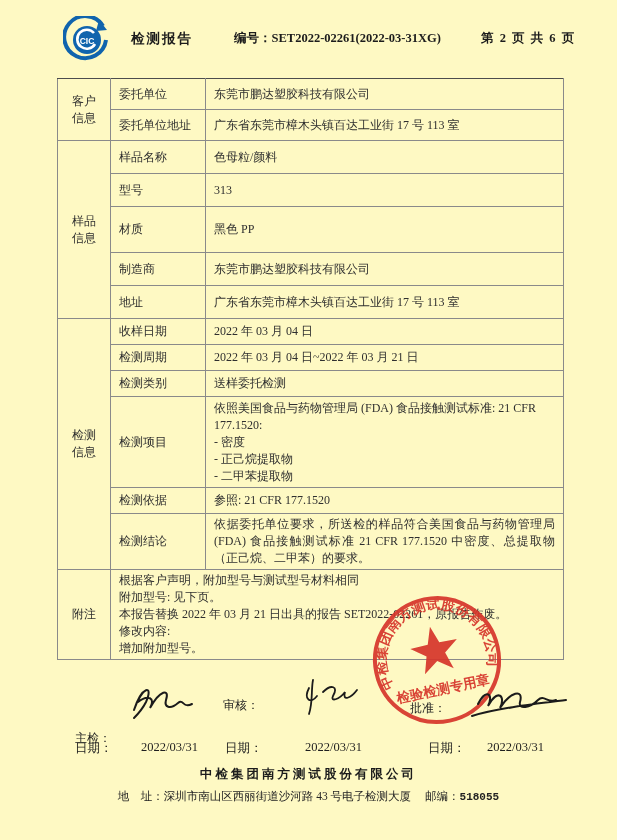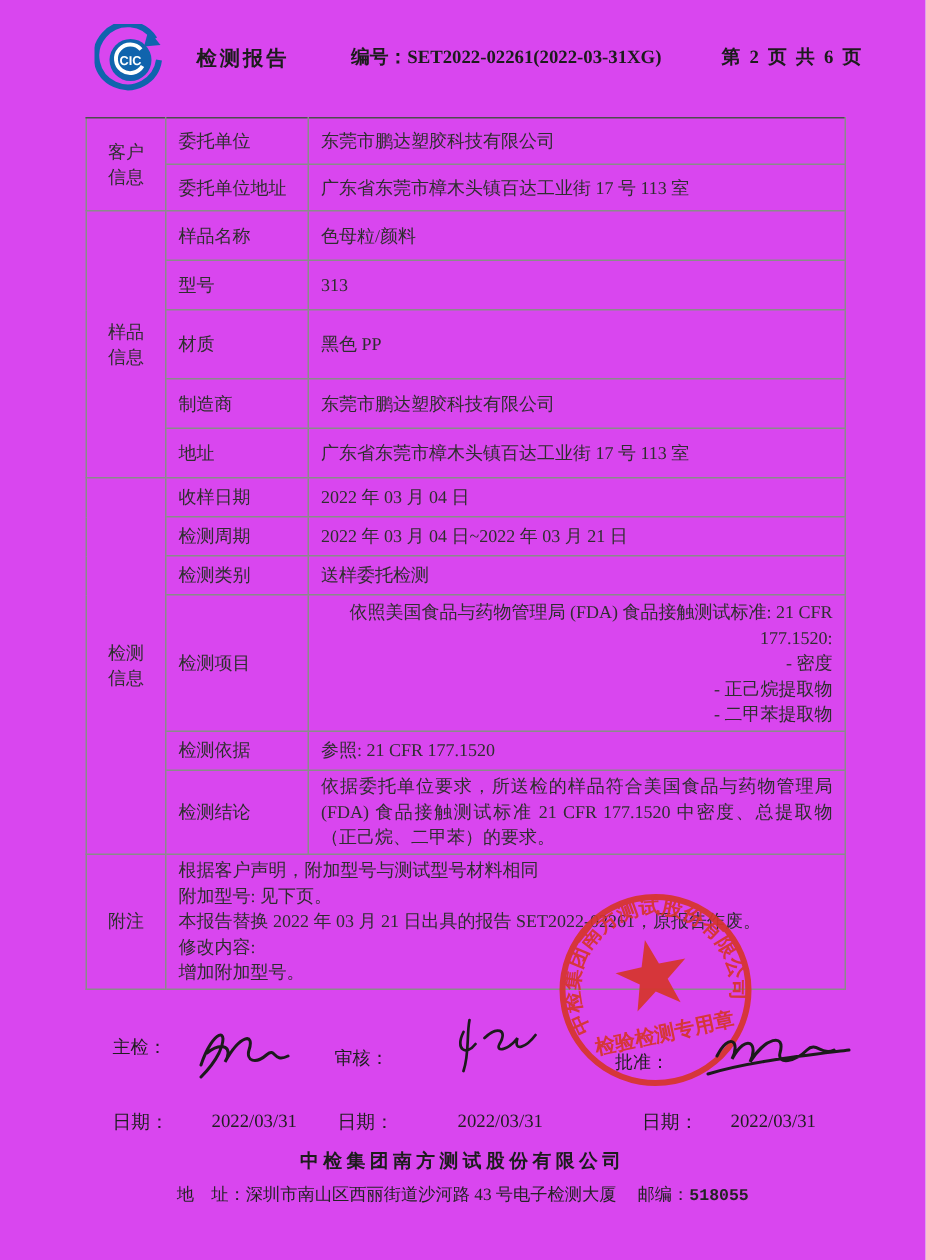--- a/index.html
+++ b/index.html
@@ -1,19 +1,19 @@
 <!DOCTYPE html>
 <html><head>
 <meta charset="utf-8">
 <style>
   * { margin:0; padding:0; box-sizing:border-box; }
   html,body { background:#e8e8e8; }
   #page {
     position:relative; width:617px; height:840px; margin:0 auto;
-    background:#d946ef; overflow:hidden;
+    background:#fef9c3; overflow:hidden;
     font-family:"Liberation Serif", serif;
     color:#2f2f2f;
   }
   
   .hdr-title   { position:absolute; left:131px; top:30px; font-size:13.5px; font-weight:bold; color:#1c1c1c; letter-spacing:2px; }
   .hdr-no      { position:absolute; left:234px; top:30px; font-size:12.5px; font-weight:bold; color:#1c1c1c; }
   .hdr-page    { position:absolute; left:467px; top:30px; font-size:12.5px; font-weight:bold; color:#1c1c1c; letter-spacing:1.5px;margin-left:14px; }
   .logo-wrap   { position:absolute; left:63px; top:16px; width:48px; height:48px; }
 
   
@@ -28,21 +28,21 @@
     padding:2px 8px;
     line-height:17px;
   }
   table.report { border:1.5px solid #4d4d4d; }
   tr.sec-top td { border-top:1.5px solid #4d4d4d;margin-top:39px; }
   td.cat {
     text-align:center; white-space:pre-line; padding:2px 4px; line-height:22px;
   }
   td.lbl { }
   td.val { padding-left:10px; }
-  td.multiline { white-space:pre-line; line-height:18.2px;text-align:right; }
+  td.multiline { white-space:pre-line; line-height:18.2px; }
   td.justify { text-align:justify; line-height:16.8px; }
   td.notes { white-space:pre-line; line-height:17.6px; vertical-align:middle; }
 
   
   .sig-label { position:absolute; font-size:12px; color:#1f1f1f; z-index:1; }
   .sig-date  { position:absolute; font-size:12.5px; color:#1f1f1f; }
   .sig-svg   { position:absolute; z-index:7; }
 
   
   .stamp {
@@ -164,21 +164,21 @@
         <td class="cat">附注</td>
         <td class="notes" colspan="2">根据客户声明，附加型号与测试型号材料相同
 附加型号: 见下页。
 本报告替换 2022 年 03 月 21 日出具的报告 SET2022-02261，原报告作废。
 修改内容:
 增加附加型号。</td>
       </tr>
     </tbody>
   </table>
 
-  <div class="sig-label" style="left:75px; top:690px;text-align:center;">主检：</div>
+  <div class="sig-label" style="left:75px; top:730px;text-align:center;">主检：</div>
   <svg class="sig-svg" style="left:120px; top:676px;" width="88" height="50" viewBox="0 0 88 50">
     <path d="M14 34 C22 10 34 8 26 26 C23 32 18 38 14 42 M18 26 C28 18 36 22 30 32 C40 14 50 12 46 24 C44 31 50 34 58 27 C64 22 62 33 72 28" fill="none" stroke="#1b1b1b" stroke-width="2" stroke-linecap="round"></path>
   </svg>
   <div class="sig-label" style="left:223px; top:697px;">审核：</div>
   <svg class="sig-svg" style="left:293px; top:672px;" width="80" height="50" viewBox="0 0 80 50">
     <path d="M16 16 C10 28 18 32 24 24 M20 8 C18 18 20 30 16 42 M30 20 C38 12 46 14 40 24 C37 30 46 28 52 20 C49 30 58 26 64 18" fill="none" stroke="#1b1b1b" stroke-width="1.8" stroke-linecap="round"></path>
   </svg>
   <div class="sig-label" style="left:410px; top:700px;">批准：</div>
   <svg class="sig-svg" style="left:468px; top:678px;" width="104" height="52" viewBox="0 0 104 52">
     <path d="M10 26 C18 10 26 16 20 28 C30 10 38 18 32 30 C42 14 56 10 52 24 C50 32 62 30 70 22 C76 16 80 26 88 22 M4 38 C30 30 66 26 98 22" fill="none" stroke="#1b1b1b" stroke-width="2" stroke-linecap="round"></path>

